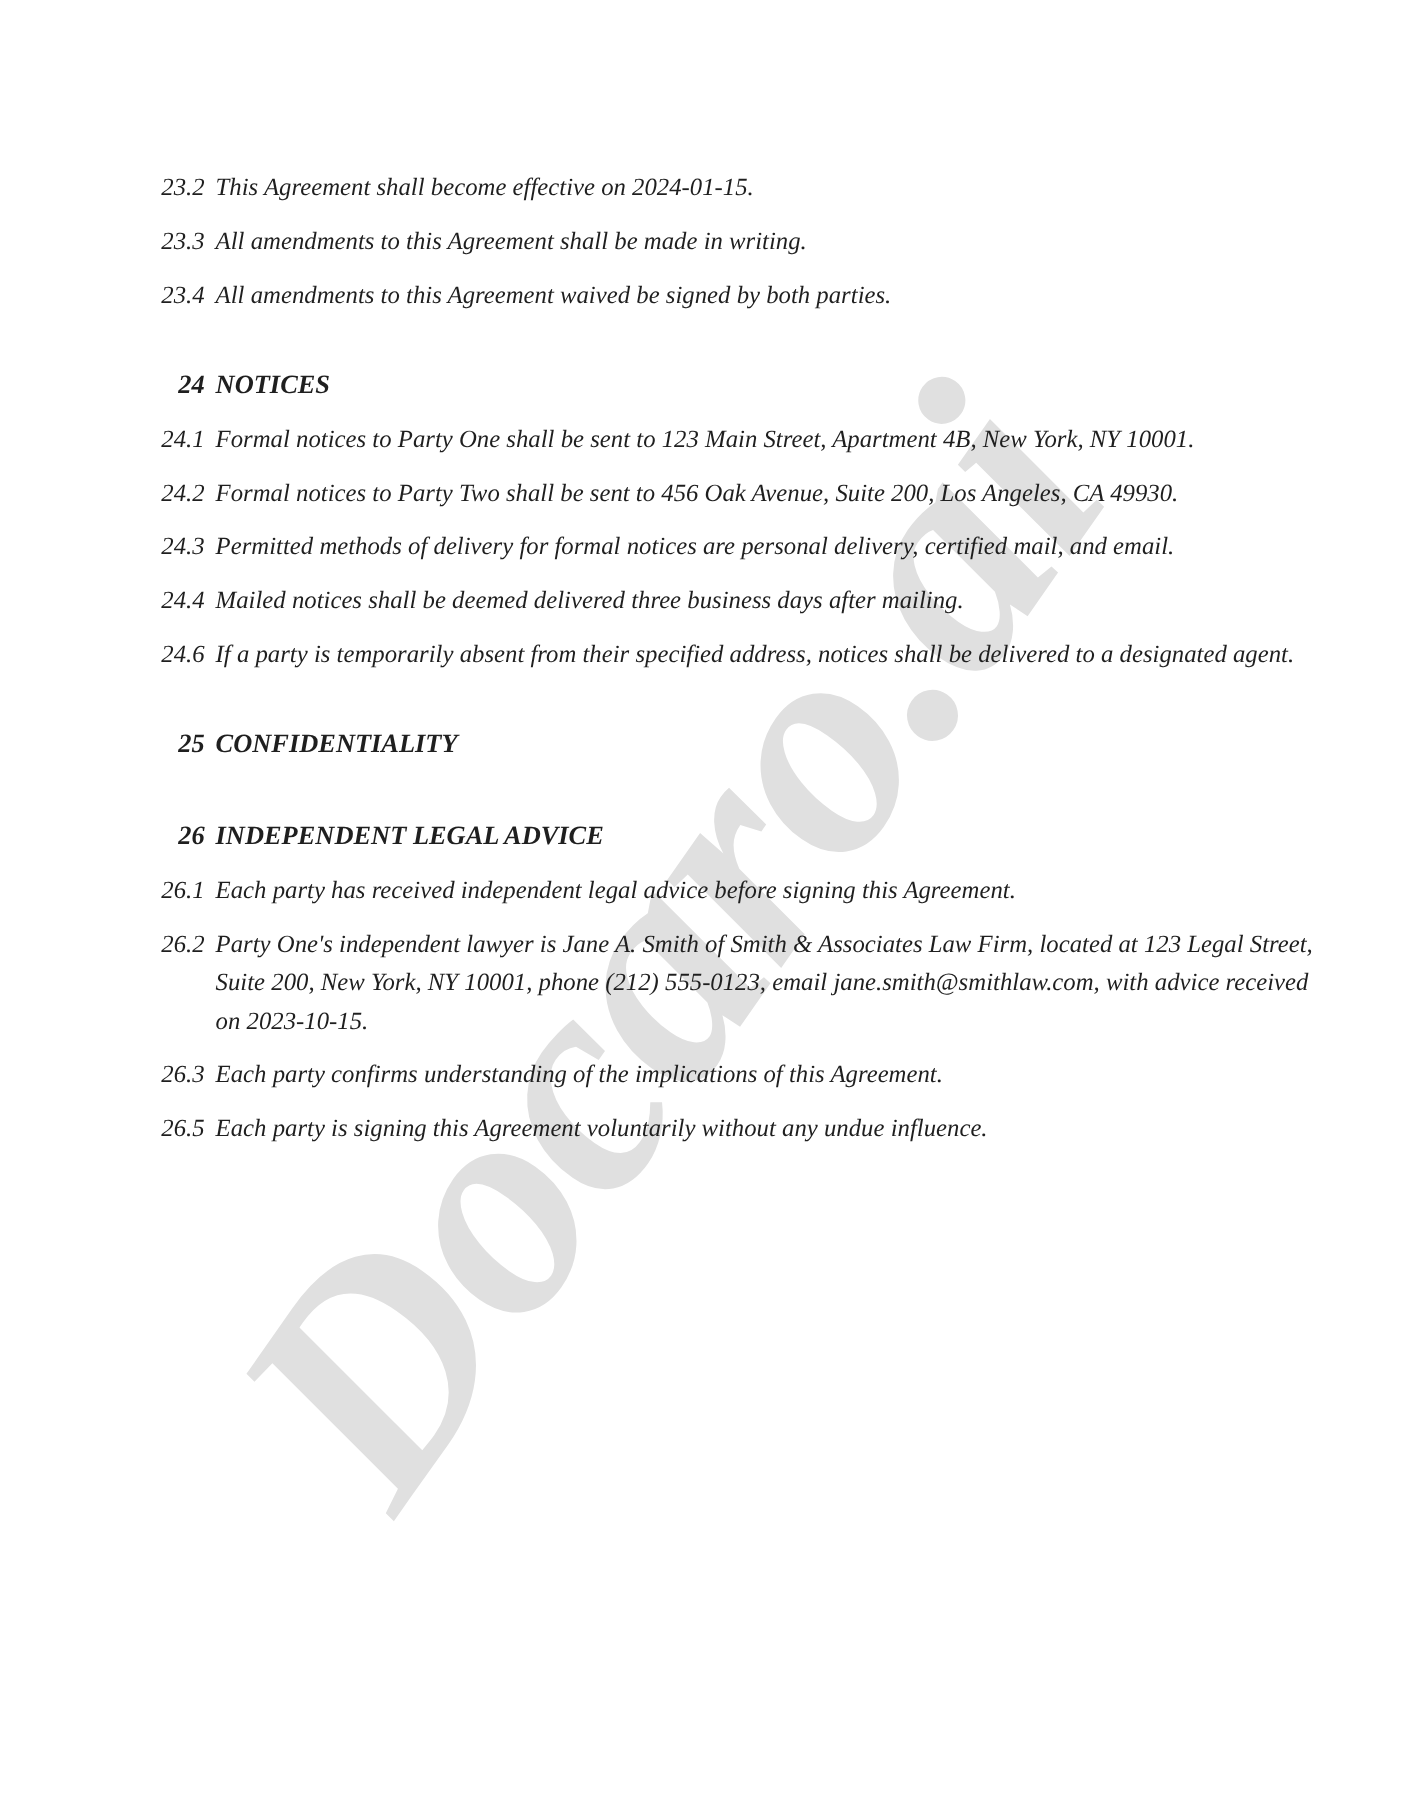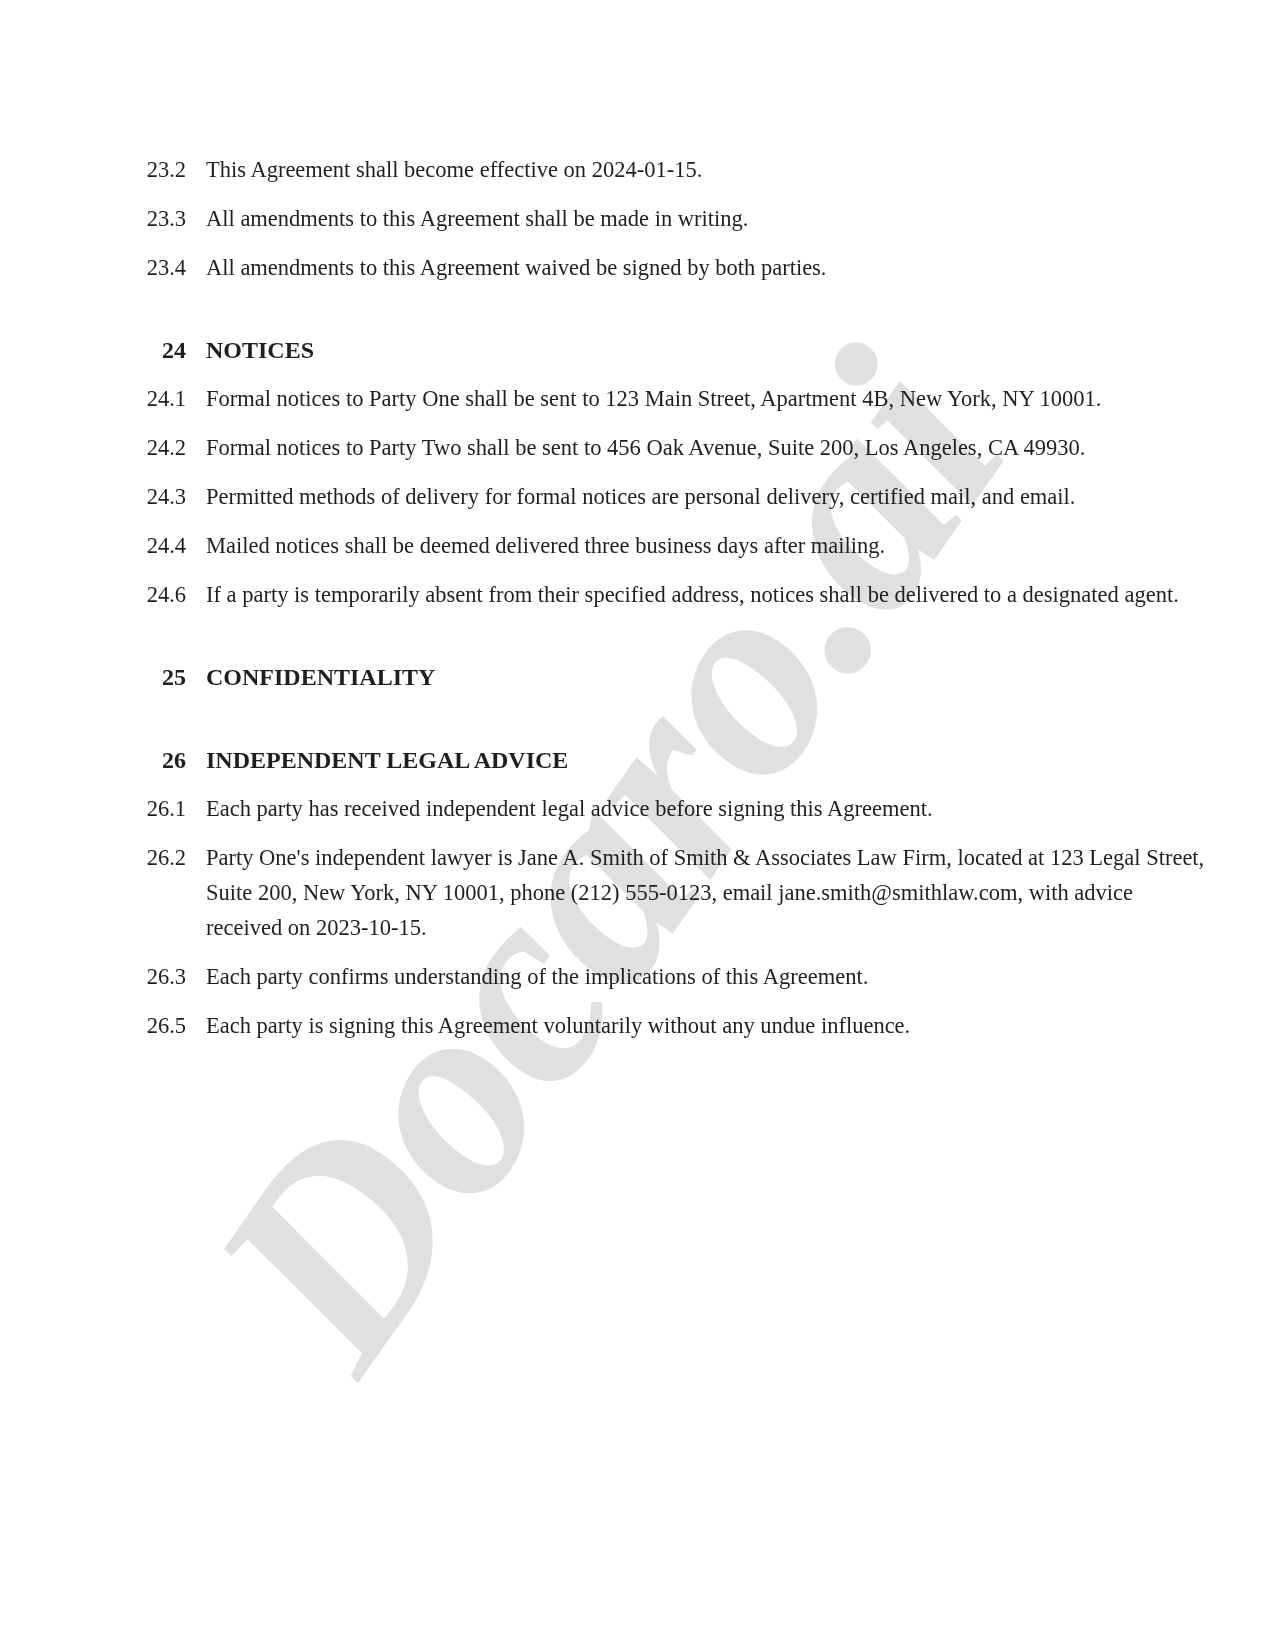--- a/index.html
+++ b/index.html
@@ -36,22 +36,23 @@
     padding: 152px 135px 0 140px;
     width: 100%;
     color: #1f1f1f;
     font-size: 22.5px;
     line-height: 35px;
   }
 
   .row {
     display: grid;
     grid-template-columns: 46px 1000px;
-    column-gap: 20px;
+    column-gap: 10px;
     align-items: baseline;
+    font-style: italic;
   }
 
   .row .num { text-align: right; }
 
   .clause { margin-bottom: 14px; }
 
   .heading {
     font-weight: bold;
     font-size: 24px;
     margin-top: 48px;

